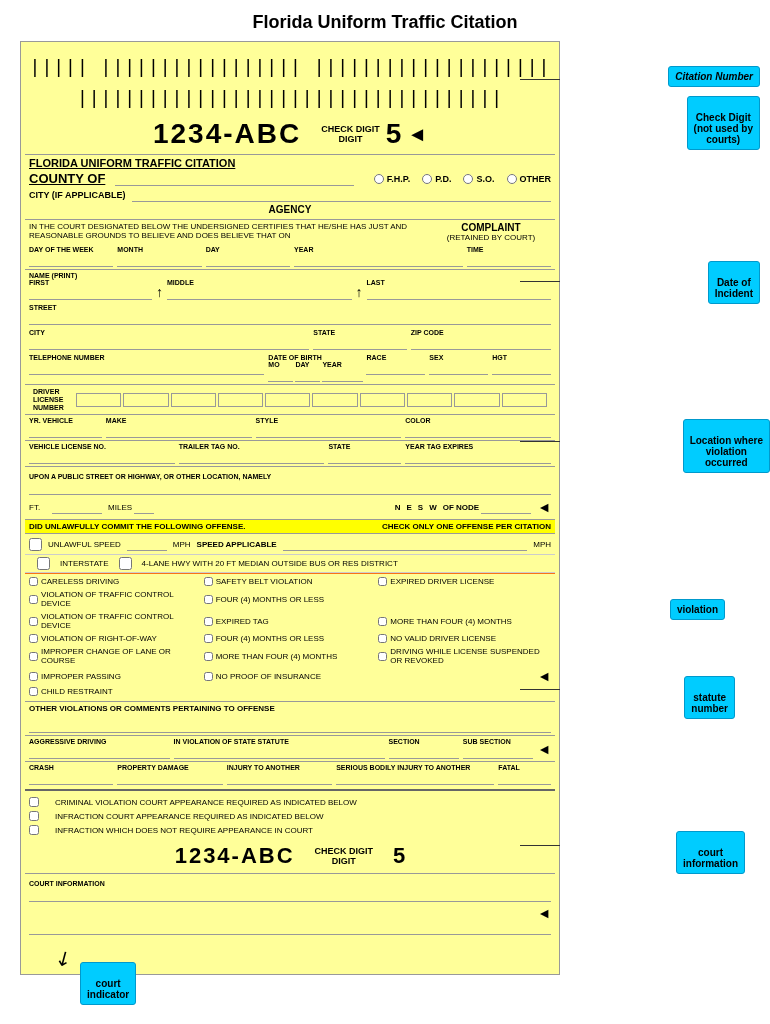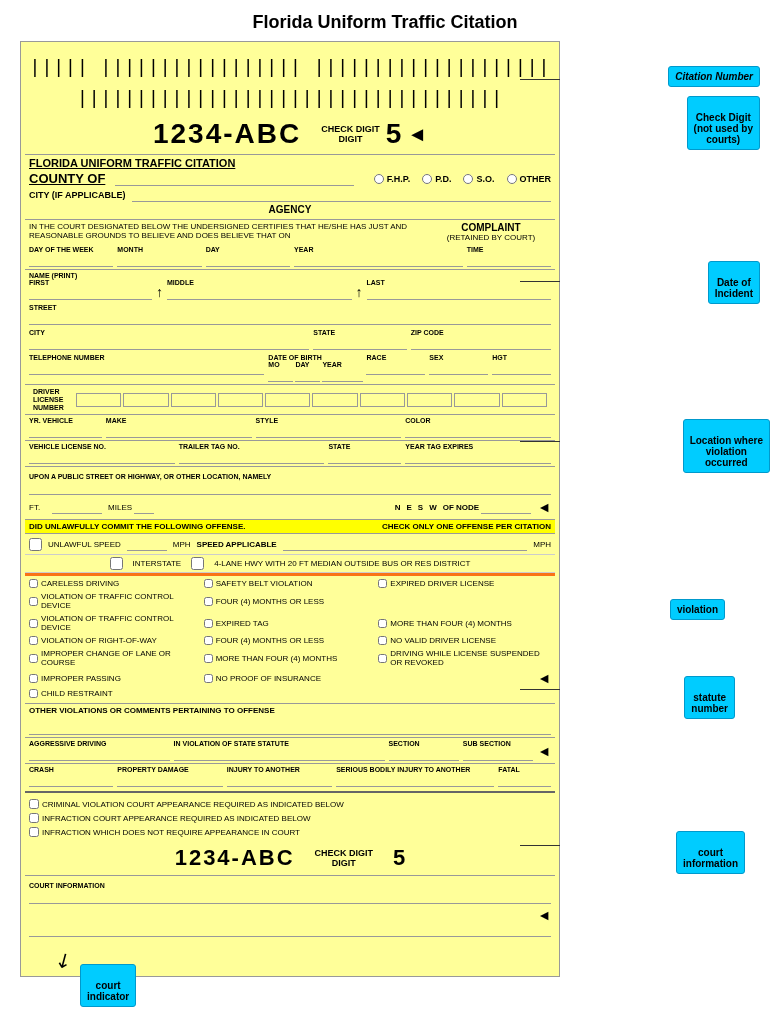--- a/index.html
+++ b/index.html
@@ -243,21 +243,20 @@
     .speed-field { border-bottom: 1px solid #999; width: 40px; height: 14px; display: inline-block; }
 
     
     .interstate-row {
       display: flex;
       align-items: center;
       gap: 10px;
       padding: 2px 12px;
       font-size: 8px;
       border-bottom: 1px solid #ccc;
-      justify-content: center;
     }
     .violation-item {
       display: flex;
       align-items: center;
       gap: 3px;
       padding: 1px 0;
       font-size: 8px;
     }
     .violation-item input[type="checkbox"] { width: 9px; height: 9px; flex-shrink: 0; }
     .violation-item label { font-size: 8px; }
@@ -284,21 +283,21 @@
       padding: 2px 4px;
       border-top: 1px solid #999;
     }
     .crash-cell { display: flex; flex-direction: column; flex: 1; }
     .crash-cell label { font-size: 7px; font-weight: bold; }
     .crash-cell .field { border-bottom: 1px solid #999; height: 14px; }
     .court-checkboxes { padding: 2px 4px; }
     .court-checkbox-item {
       display: flex;
       align-items: center;
-      gap: 3px;
+      gap: 16px;
       padding: 2px 0;
       font-size: 8px;
     }
     .court-checkbox-item input { width: 10px; height: 10px; }
 
     
     .bottom-citation-row {
       display: flex;
       align-items: center;
       justify-content: center;
@@ -611,21 +610,21 @@
         <span>MPH</span>
       </div>
 
       <div class="interstate-row">
         <input type="checkbox" style="">
         <span>INTERSTATE</span>
         <input type="checkbox" style="">
         <span>4-LANE HWY WITH 20 FT MEDIAN OUTSIDE BUS OR RES DISTRICT</span>
       </div>
 
-      <div style="padding: 2px 4px; border-top:3px solid #f97316;">
+      <div style="padding: 2px 4px; border-top:1px solid #f97316;">
 
         <div style="display:grid; grid-template-columns:1fr 1fr 1fr; gap:2px; margin-bottom:2px;">
           <div class="violation-item">
             <input type="checkbox" style="">
             <label>CARELESS DRIVING</label>
           </div>
           <div class="violation-item">
             <input type="checkbox" style="">
             <label>SAFETY BELT VIOLATION</label>
           </div>

